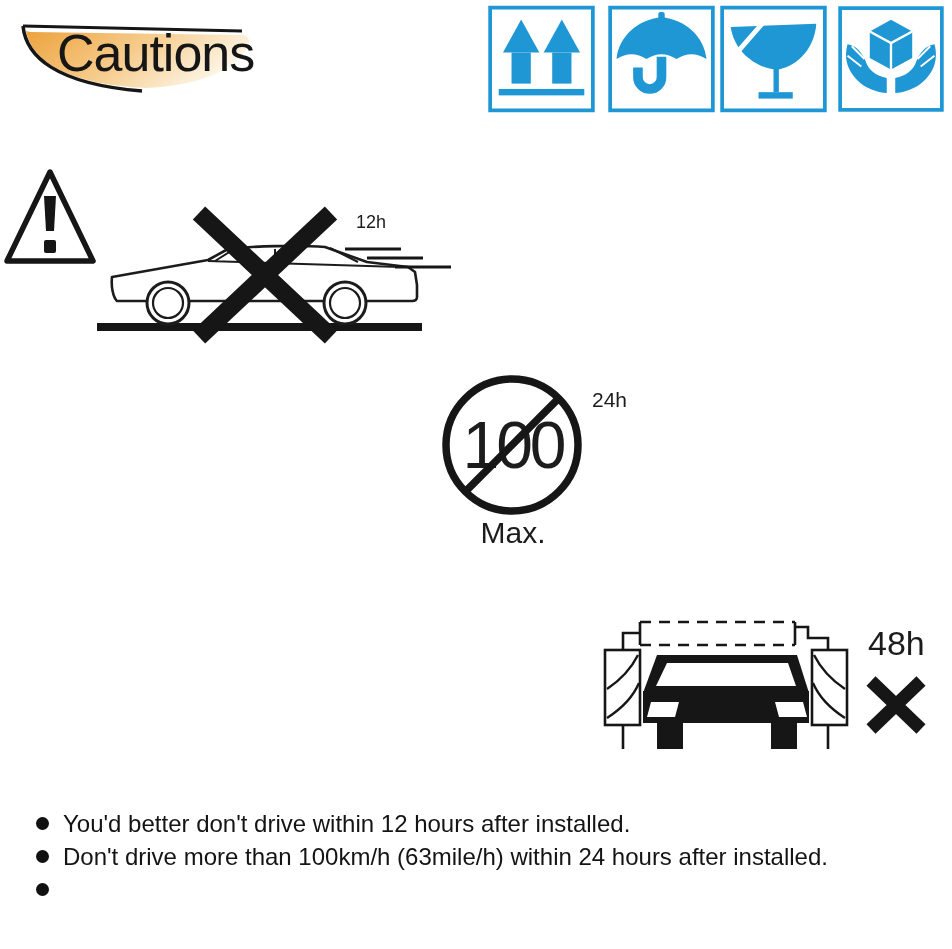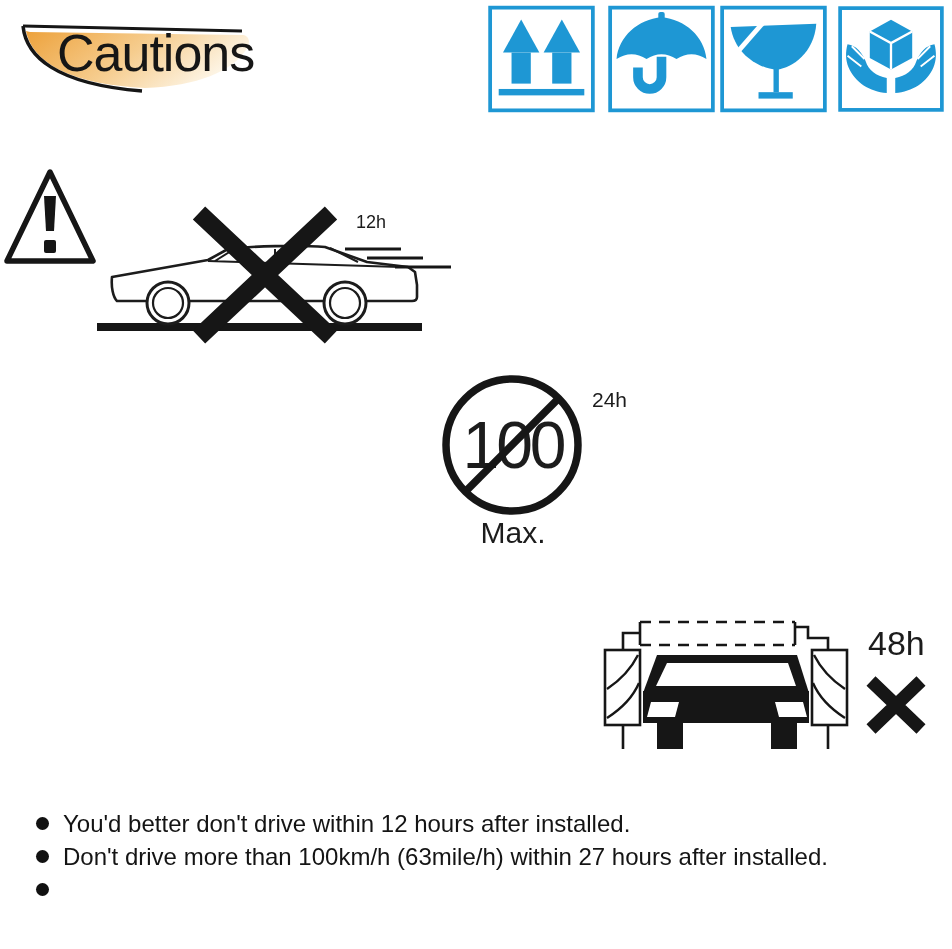--- a/index.html
+++ b/index.html
@@ -124,20 +124,20 @@
   </svg>
   <div class="label" id="t48">48h</div>
 
   <ul class="abs" id="bullets">
     <li>
       <span class="dot"></span>
       <span class="btxt">You'd better don't drive within 12 hours after installed.</span>
     </li>
     <li>
       <span class="dot"></span>
-      <span class="btxt">Don't drive more than 100km/h (63mile/h) within 27 hours after installed.</span>
+      <span class="btxt">Don't drive more than 100km/h (63mile/h) within 24 hours after installed.</span>
     </li>
     <li>
       <span class="dot"></span>
     </li>
   </ul>
 
 </div>
 
 </body></html>

